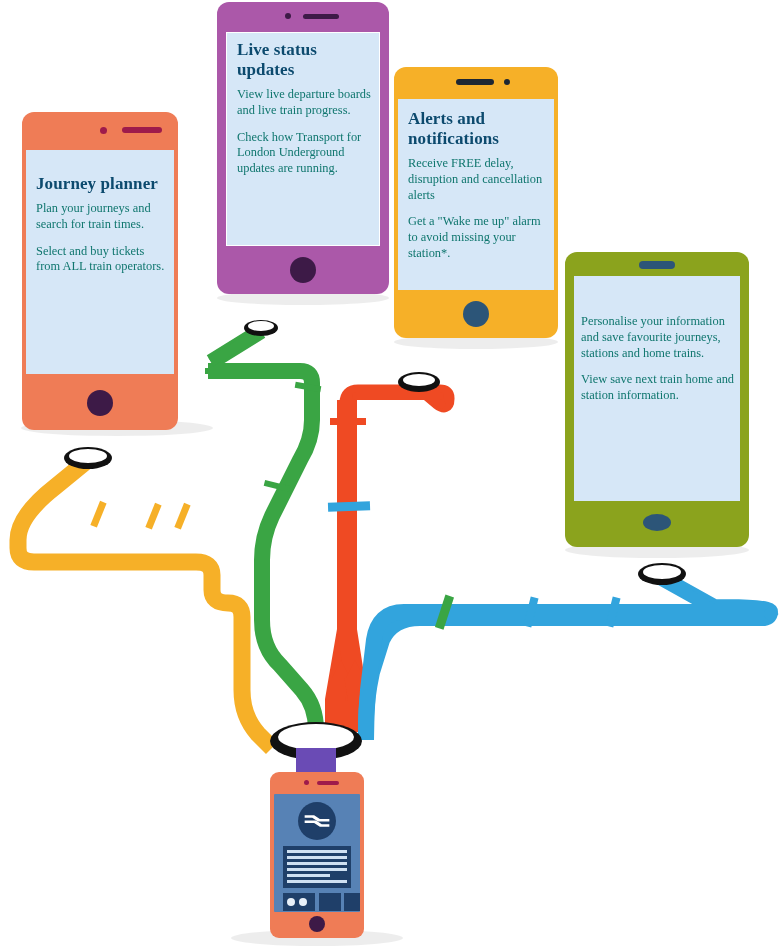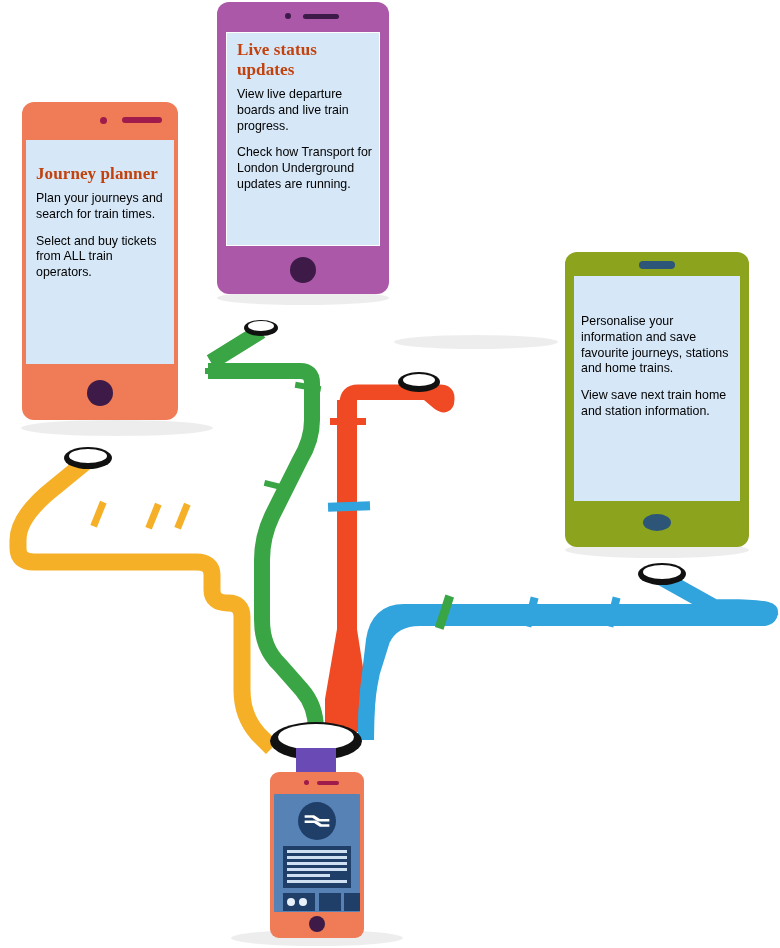--- a/index.html
+++ b/index.html
@@ -25,33 +25,33 @@
     box-sizing:border-box;
     overflow:hidden;
   }
   .phone .speaker{position:absolute;border-radius:4px;}
   .phone .camera{position:absolute;border-radius:50%;}
   .phone .home{position:absolute;border-radius:50%;}
 
   .card-text{position:absolute;left:14px;right:10px;}
   .card-title{
     font-family:"Liberation Serif", serif;
-    font-weight:bold;color:#c2410c;
+    font-weight:bold;color:#0c4a6e;
     font-size:17px;line-height:1.18;margin:0 0 7px 0;
     letter-spacing:0.1px;
   }
   .card-para{
-    font-family:Liberation Sans, sans-serif;
-    font-size:12.4px;line-height:1.27;color:#000000;margin:0 0 11px 0;
+    font-family:Liberation Serif, serif;
+    font-size:12.4px;line-height:1.27;color:#0f766e;margin:0 0 11px 0;
   }
   .card-para:last-child{margin-bottom:0;}
 
   
   
-  #phone-journey{left:22px;top:102px;width:156px;height:318px;}
+  #phone-journey{left:22px;top:112px;width:156px;height:318px;}
   #phone-journey .body{background:#ef7c56;}
   #phone-journey .screen{top:38px;bottom:56px;}
   #phone-journey .speaker{left:100px;top:15px;width:40px;height:6px;background:#9e1b4b;}
   #phone-journey .camera{left:78px;top:15px;width:7px;height:7px;background:#9e1b4b;}
   #phone-journey .home{left:50%;margin-left:-13px;bottom:14px;width:26px;height:26px;background:#3d1a47;}
   #phone-journey .card-text{top:62px;}
 
   
   #phone-live{left:217px;top:2px;width:172px;height:292px;}
   #phone-live .body{background:#ab58a9;}
@@ -205,20 +205,32 @@
     <div class="speaker"></div>
     <div class="screen"></div>
     <div class="card-text">
       <h2 class="card-title">Live status updates</h2>
       <p class="card-para">View live departure boards and live train progress.</p>
       <p class="card-para">Check how Transport for London Underground updates are running.</p>
     </div>
     <div class="home"></div>
   </div>
 
+  <div class="phone" id="phone-alerts">
+    <div class="body"></div>
+    <div class="speaker"></div>
+    <div class="camera"></div>
+    <div class="screen"></div>
+    <div class="card-text">
+      <h2 class="card-title">Alerts and notifications</h2>
+      <p class="card-para">Receive FREE delay, disruption and cancellation alerts</p>
+      <p class="card-para">Get a "Wake me up" alarm to avoid missing your station*.</p>
+    </div>
+    <div class="home"></div>
+  </div>
 
   <div class="phone" id="phone-personalise">
     <div class="body"></div>
     <div class="speaker"></div>
     <div class="screen"></div>
     <div class="card-text">
       <p class="card-para">Personalise your information and save favourite journeys, stations and home trains.</p>
       <p class="card-para">View save next train home and station information.</p>
     </div>
     <div class="home"></div>

